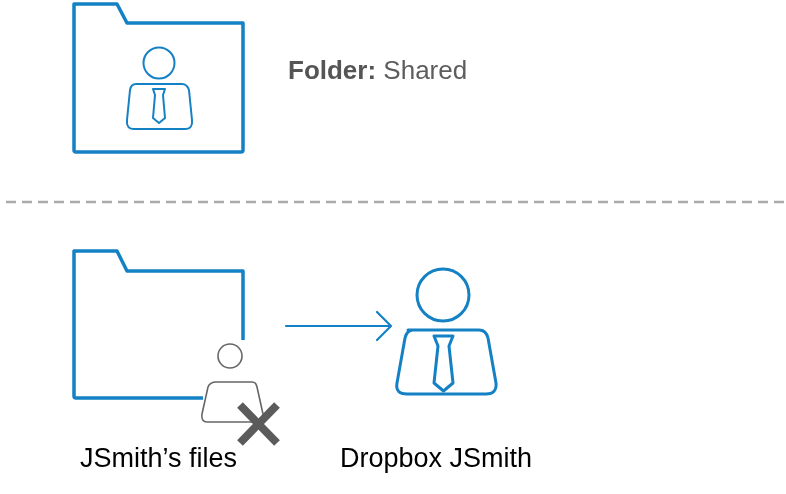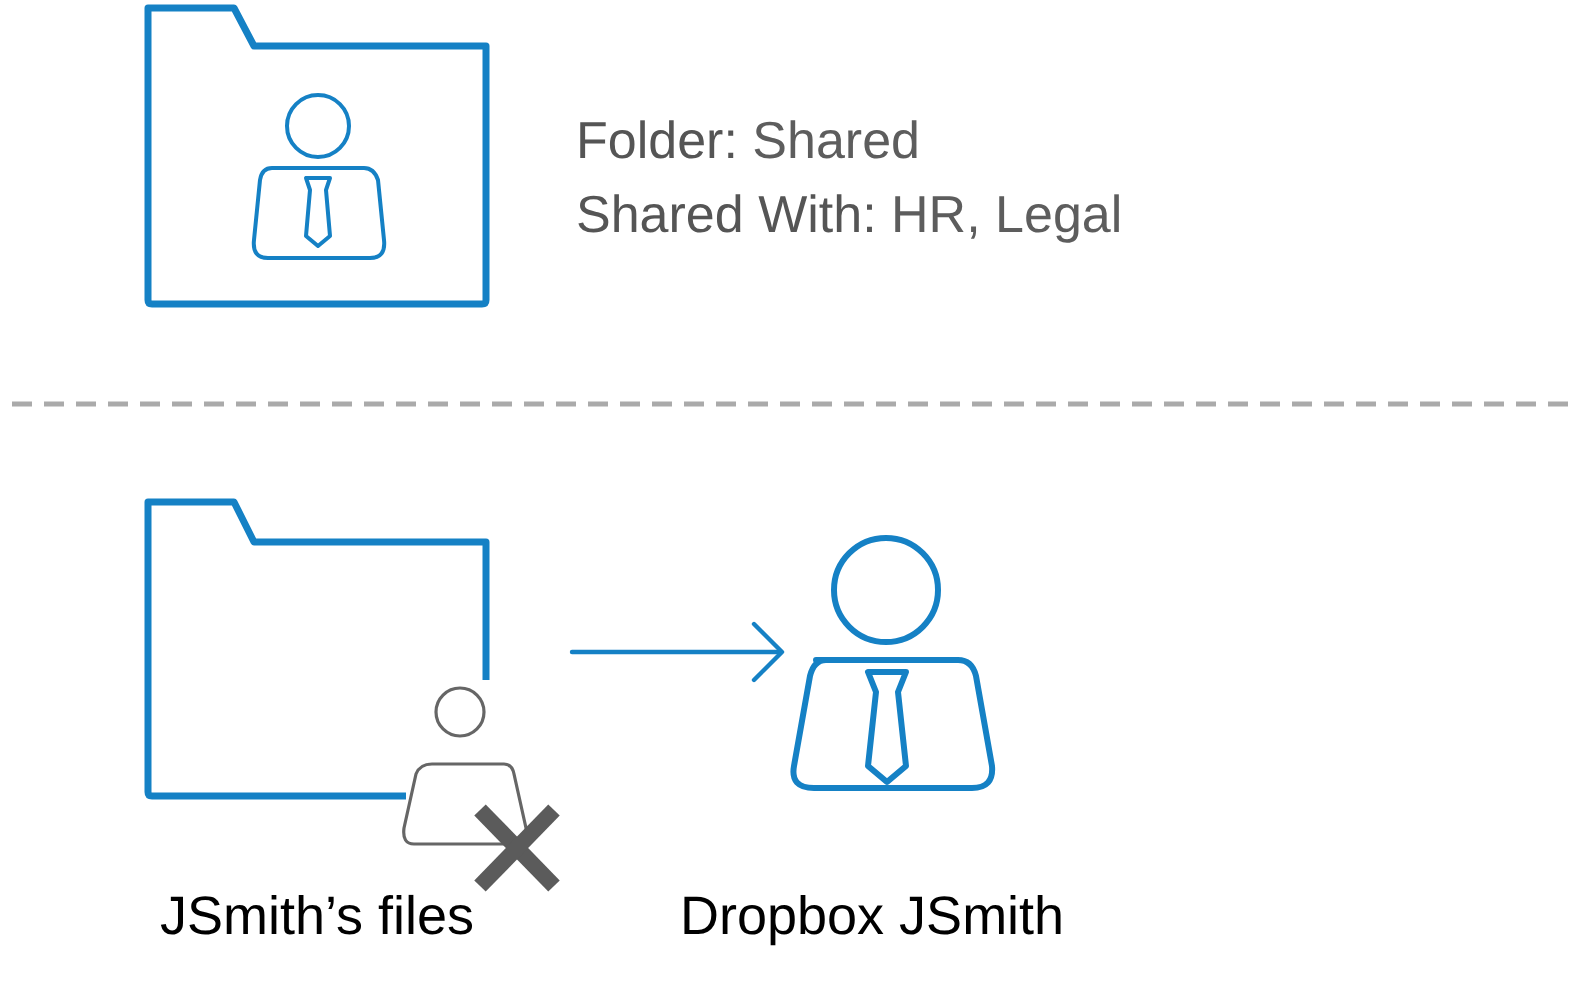--- a/index.html
+++ b/index.html
@@ -23,21 +23,21 @@
     }
     .info {
       position: absolute;
       left: 288px;
       top: 52px;
       font-size: 26px;
       line-height: 37px;
       color: #5d5d5d;
     }
     .info .line { white-space: nowrap; }
-    .info b { font-weight: normal; color: #555555; }
+    .info b { font-weight: bold; color: #555555; }
     .caption {
       position: absolute;
       top: 443px;
       font-size: 27px;
       color: #000000;
       white-space: nowrap;
     }
     .caption.files { left: 80px; }
     .caption.admin { left: 340px; }
   </style>
@@ -81,20 +81,16 @@
     <path d="M408 330 L479 330 Q486 330 488 338 L496 383 Q497 394 486 394 L407 394 Q395 394 397 383 L405 338 Q407 330 413 330 Z"></path>
     <path d="M434 336 L453 336 L449 346 L453 383 L443.5 391 L434 383 L438 346 Z"></path>
   </g>
 </svg>
 
 <div class="info">
   <div class="line">
     <b>Folder:</b>
     <span>Shared</span>
   </div>
-  <div class="line">
-    <b>Shared With:</b>
-    <span>HR, Legal</span>
-  </div>
 </div>
 
 <div class="caption files">JSmith’s files</div>
 <div class="caption admin">Dropbox JSmith</div>
 
 </body></html>

